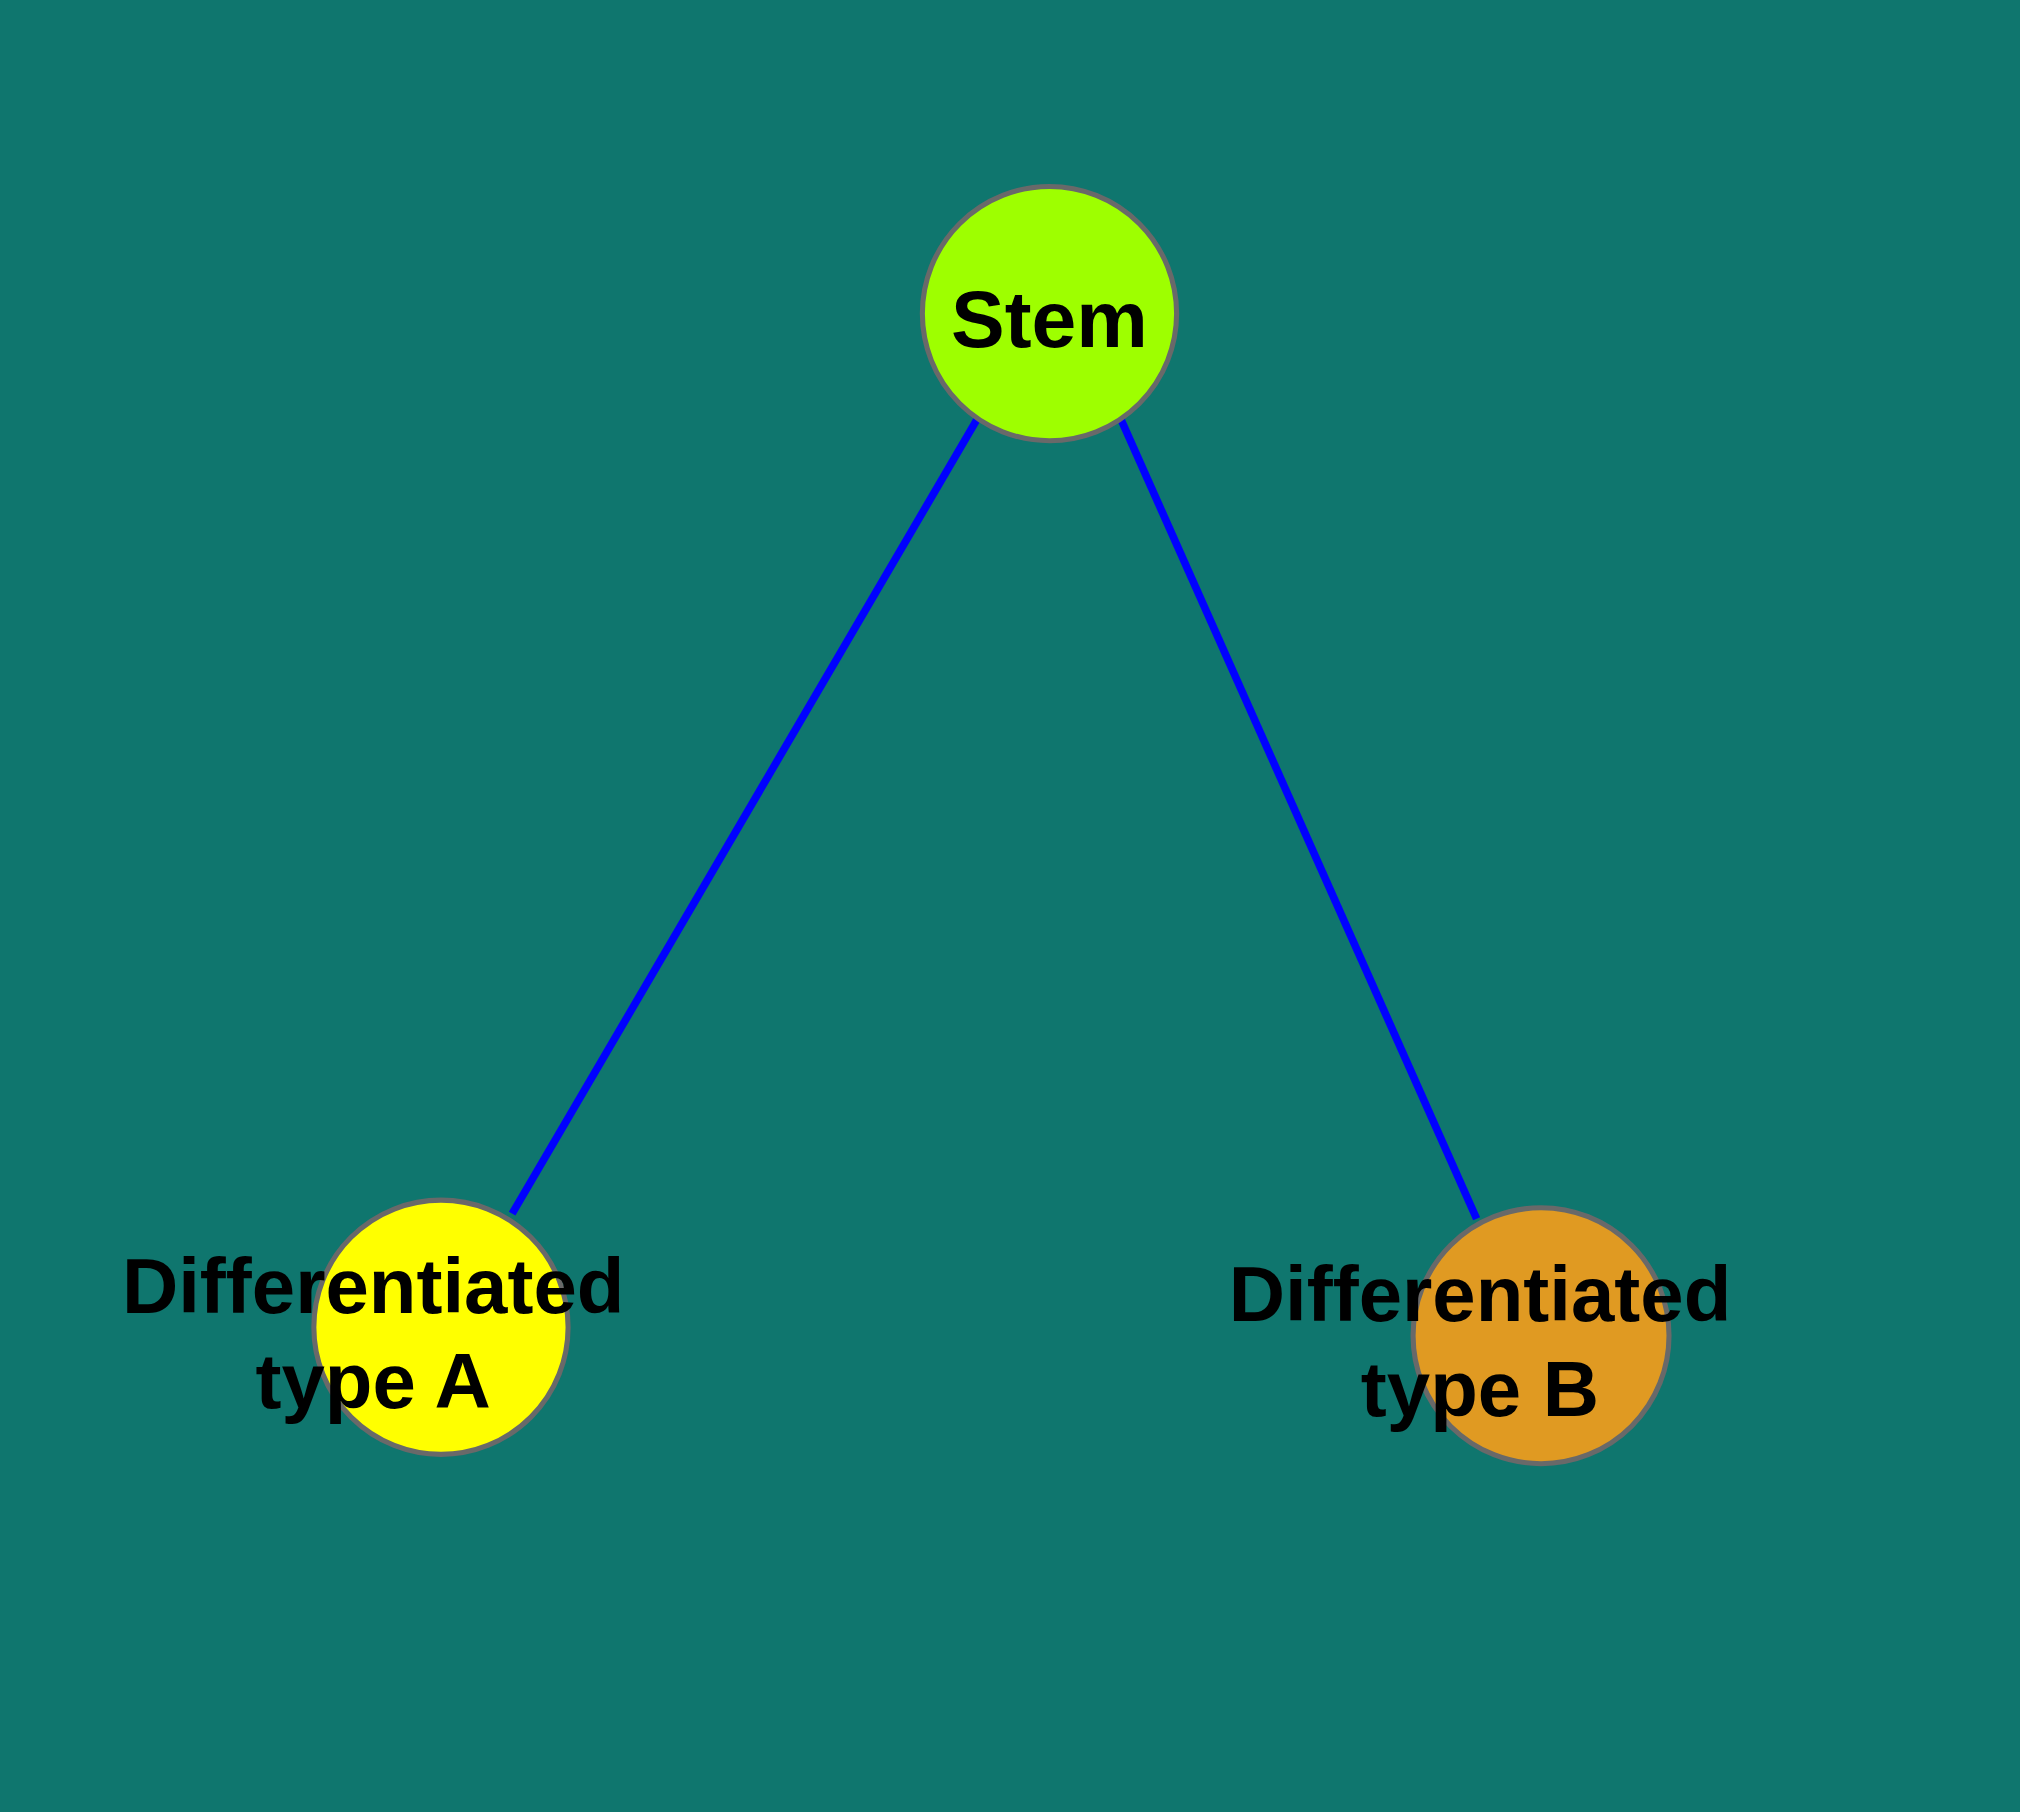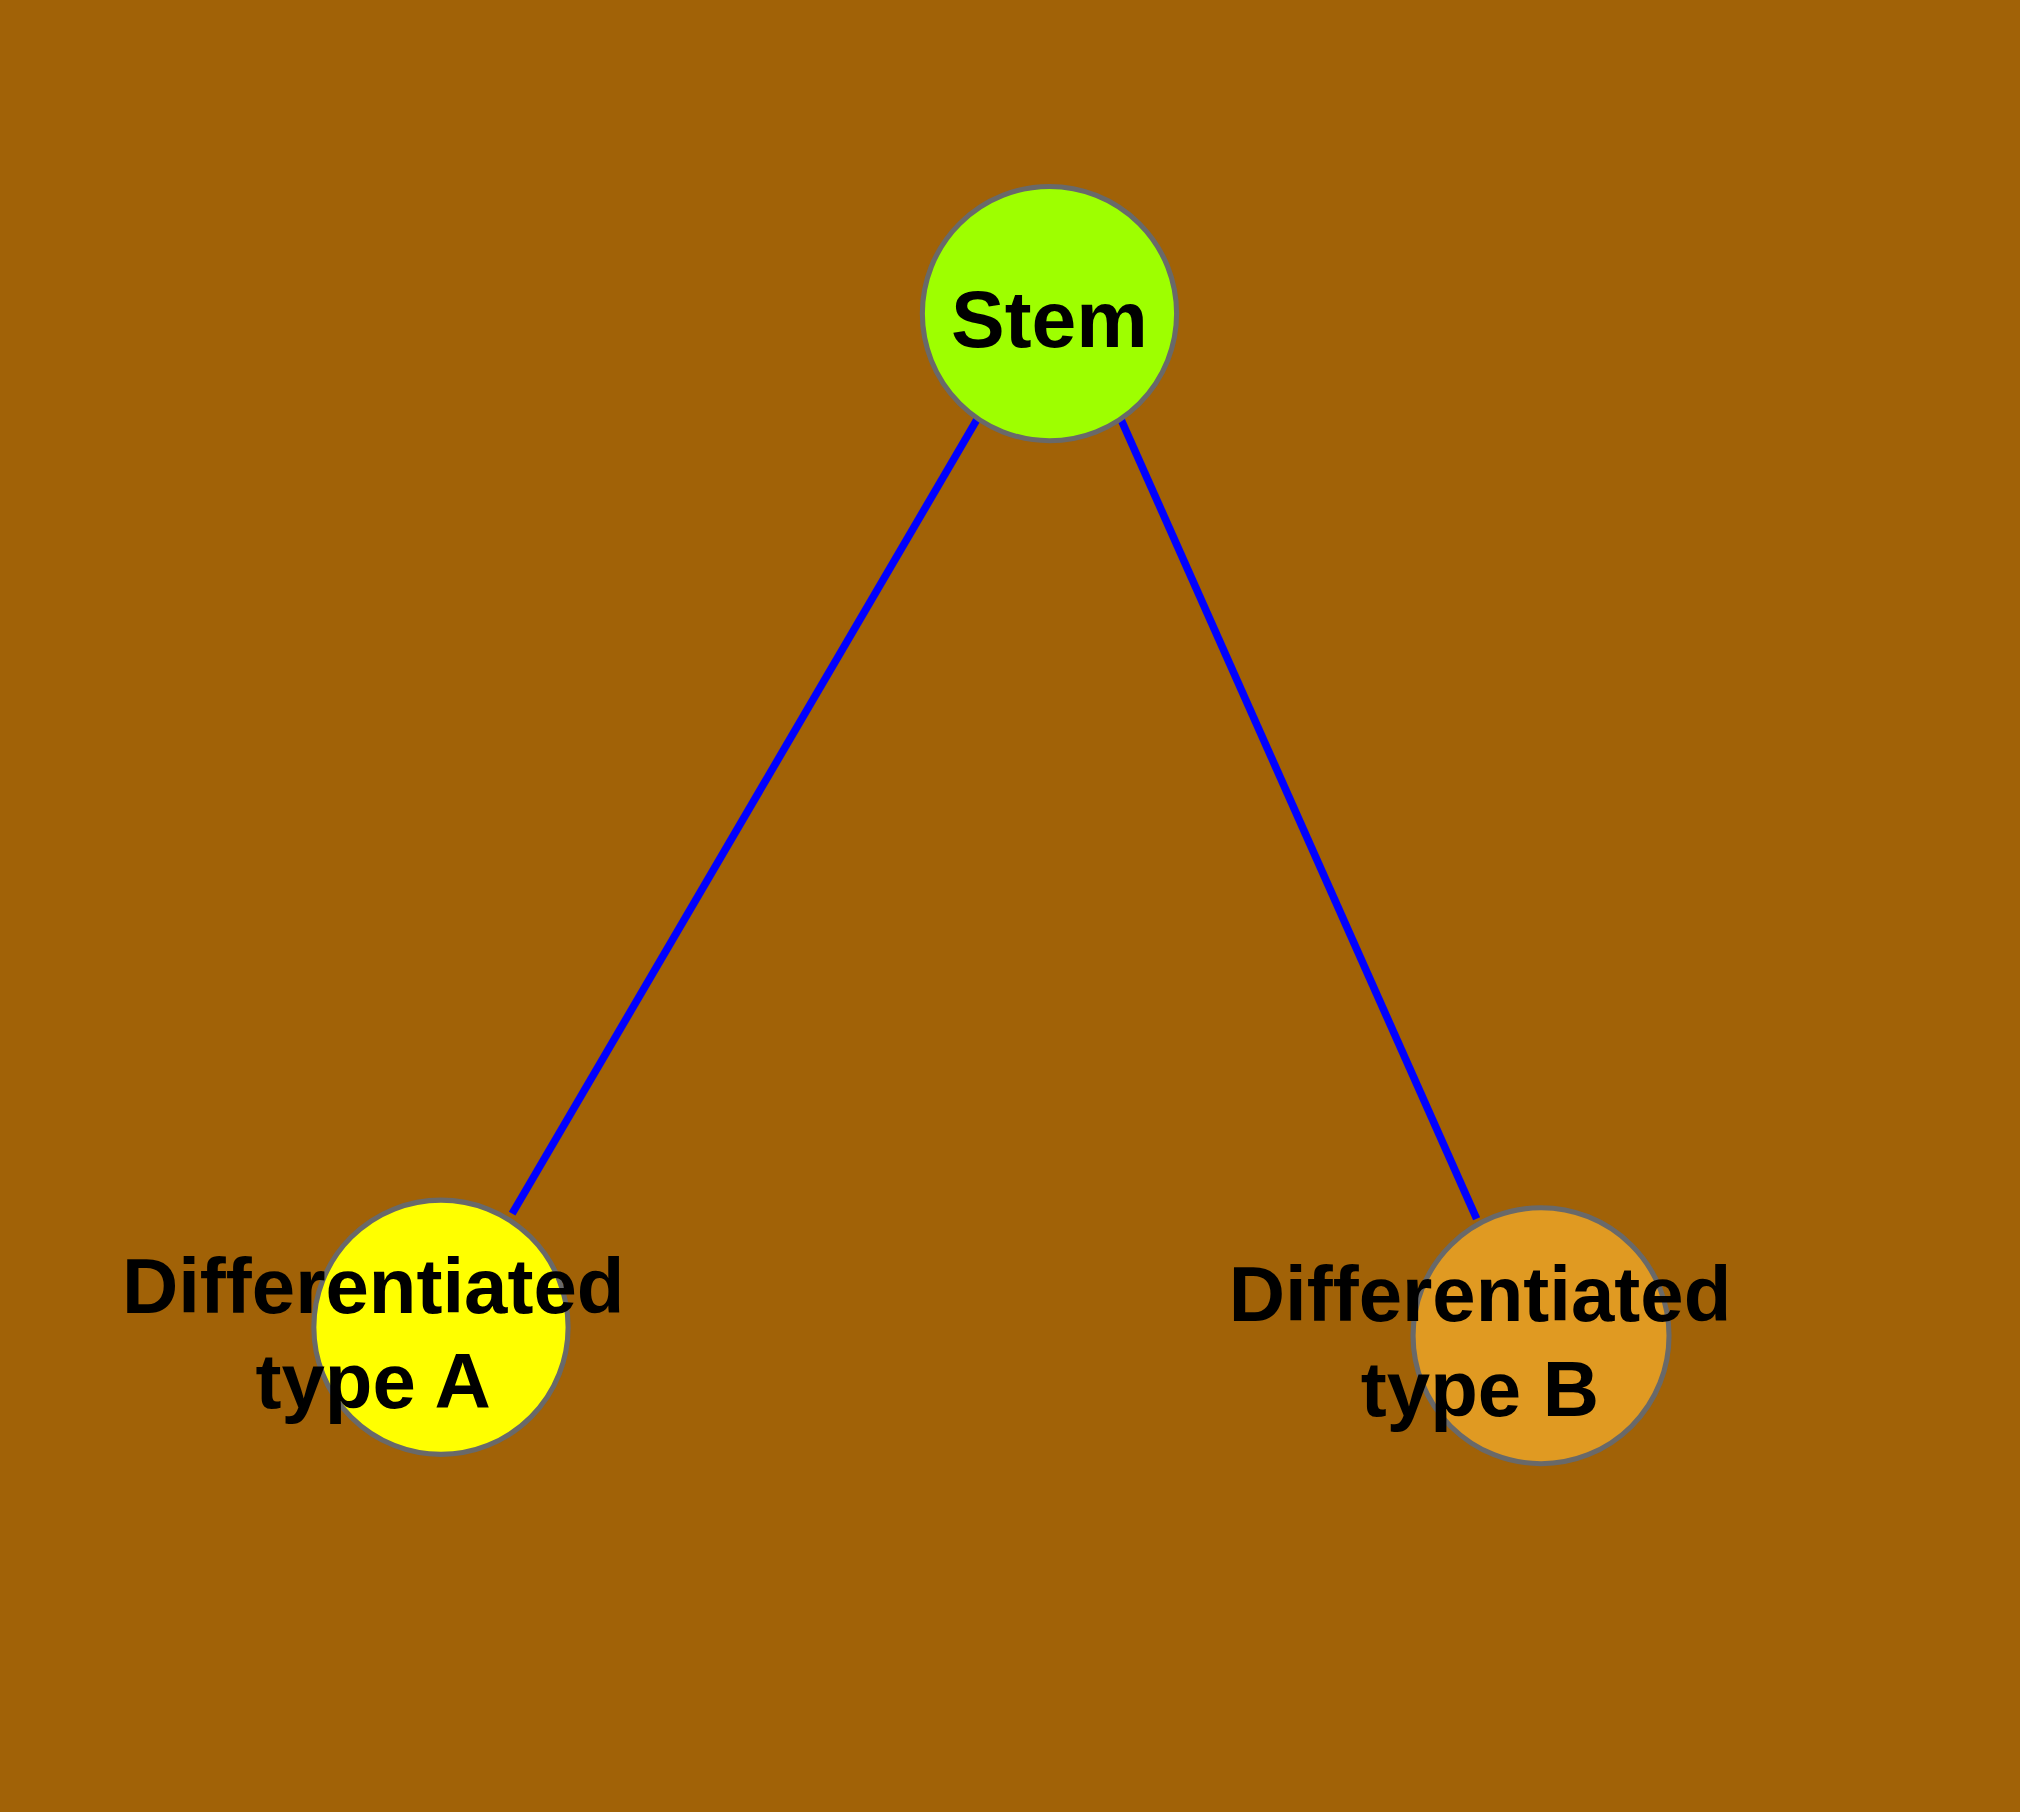--- a/index.html
+++ b/index.html
@@ -46,21 +46,21 @@
   .node-label-stem {
     font-size: 95px;
   }
   .node-label-leaf {
     font-size: 92px;
   }
 </style>
 </head>
 <body>
 
-<div id="canvas" style="background: #a16207;">
+<div id="canvas" style="background: #0f766e;">
   <svg id="graph-svg" viewBox="0 0 2384 2138" xmlns="http://www.w3.org/2000/svg">
 
     <g id="edges-group">
         <line x1="1153" y1="494" x2="604" y2="1432" class="edge-line" stroke="#0000ff"></line>
         <line x1="1322" y1="494" x2="1742" y2="1438" class="edge-line" stroke="#0000ff"></line>
       </g>
     <g id="nodes-group">
         <g>
           <circle cx="1238" cy="370" r="150" fill="#9eff00" class="node-circle" stroke="#696969"></circle>
           <text x="1238" y="409" class="node-label node-label-stem" fill="#000000"><tspan x="1238" dy="0">Stem</tspan></text>

